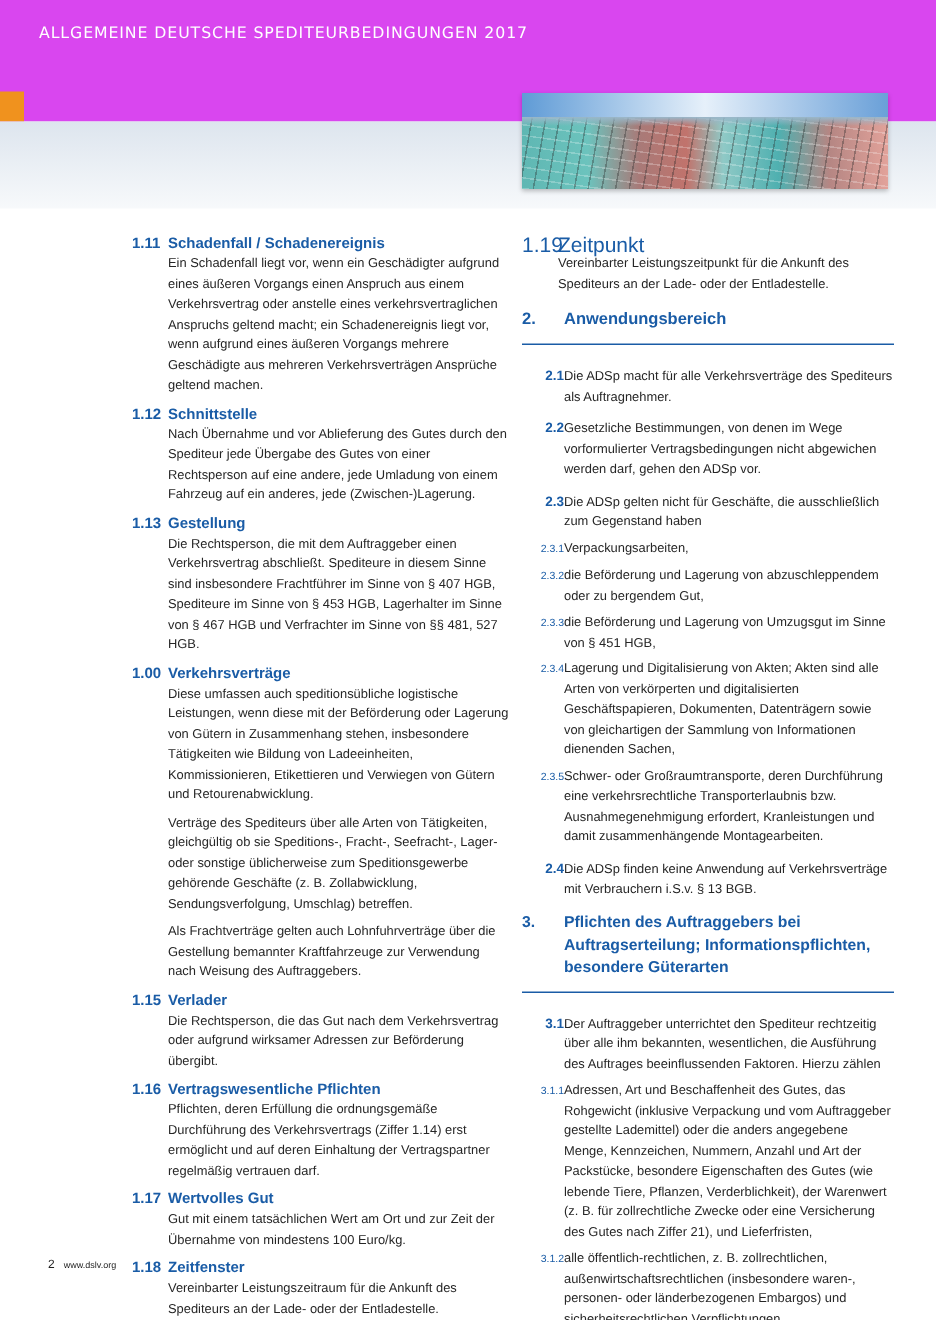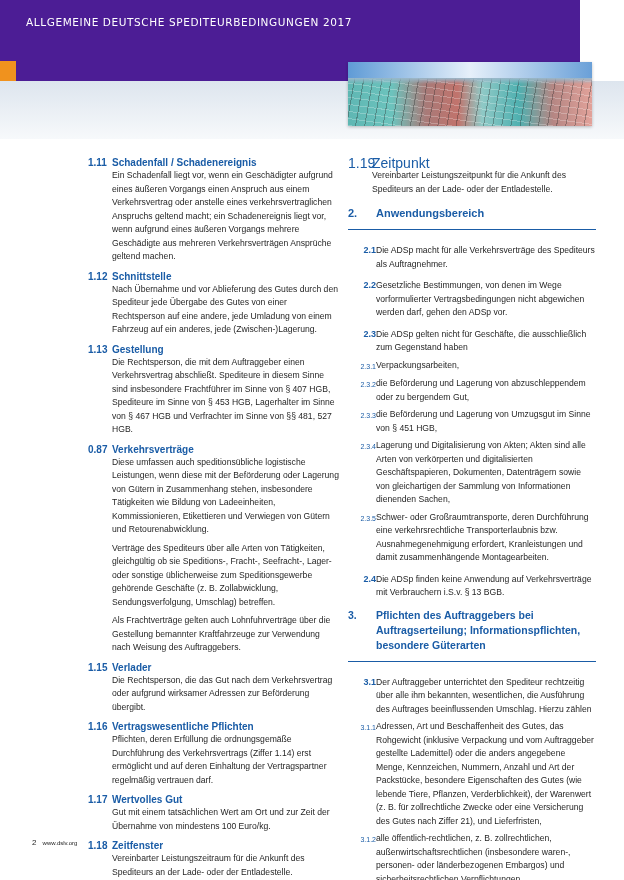--- a/index.html
+++ b/index.html
@@ -1,18 +1,18 @@
 <!DOCTYPE html>
 <html><head>
 <meta charset="utf-8">
 <style>
   html, body { margin:0; padding:0; }
   body { width:624px; height:880px; position:relative; background:#ffffff; overflow:hidden;
          font-family:"Liberation Sans", sans-serif; color:#1e1e1e; }
-  .header-band { position:absolute; left:0; top:0; width:580px; height:81px; background:#4c1d95; }
+  .header-band { position:absolute; left:0; top:0; width:624px; height:81px; background:#d946ef; }
   .header-title { position:absolute; left:26px; top:16px; font-size:10.5px; letter-spacing:0.6px;
                   color:#ffffff; font-family:"DejaVu Sans", sans-serif; font-weight:normal; }
   .orange-tab { position:absolute; left:0; top:61px; width:16px; height:20px; background:#f0921e; }
   .grey-band { position:absolute; left:0; top:81px; width:624px; height:58px;
                background:linear-gradient(#dde5ee, #f7f9fb); }
   .photo { position:absolute; left:348px; top:62px; width:244px; height:64px;
            background:
              repeating-linear-gradient(100deg, rgba(40,40,40,0.35) 0 1px, transparent 1px 9px),
              repeating-linear-gradient(8deg, rgba(255,255,255,0.25) 0 1px, transparent 1px 7px),
              linear-gradient(90deg, #5fb7b3 0%, #6cc3bd 18%, #a87a78 32%, #c1736c 45%, #8fc9c6 55%, #4fb0b0 70%, #b58683 84%, #e2a29a 100%);
@@ -86,21 +86,21 @@
     <div class="item-head">
         <span class="num">1.13</span>
         <span>Gestellung</span>
       </div>
     <div class="item-body">
         <p>Die Rechtsperson, die mit dem Auftraggeber einen Verkehrsvertrag abschließt. Spediteure in diesem Sinne sind insbesondere Frachtführer im Sinne von § 407 HGB, Spediteure im Sinne von § 453 HGB, Lagerhalter im Sinne von § 467 HGB und Verfrachter im Sinne von §§ 481, 527 HGB.</p>
       </div>
   </div>
   <div class="item">
     <div class="item-head">
-        <span class="num">0.87</span>
+        <span class="num">1.00</span>
         <span>Verkehrsverträge</span>
       </div>
     <div class="item-body">
       <p>Diese umfassen auch speditionsübliche logistische Leistungen, wenn diese mit der Beförderung oder Lagerung von Gütern in Zusammenhang stehen, insbesondere Tätigkeiten wie Bildung von Ladeeinheiten, Kommissionieren, Etikettieren und Verwiegen von Gütern und Retourenabwicklung.</p>
       <p>Verträge des Spediteurs über alle Arten von Tätigkeiten, gleichgültig ob sie Speditions-, Fracht-, Seefracht-, Lager- oder sonstige üblicherweise zum Speditionsgewerbe gehörende Geschäfte (z. B. Zollabwicklung, Sendungsverfolgung, Umschlag) betreffen.</p>
       <p>Als Frachtverträge gelten auch Lohnfuhrverträge über die Gestellung bemannter Kraftfahrzeuge zur Verwendung nach Weisung des Auftraggebers.</p>
     </div>
   </div>
   <div class="item">
     <div class="item-head">
@@ -189,21 +189,21 @@
       <span class="txt">Die ADSp finden keine Anwendung auf Verkehrsverträge mit Verbrauchern i.S.v. § 13 BGB.</span>
     </div>
 
   <div class="section" style="font-size:10.5px;">
     <span class="num">3.</span>
     <span>Pflichten des Auftraggebers bei Auftragserteilung; Informationspflichten, besondere Güterarten</span>
   </div>
 
   <div class="r-item" style="margin-bottom:4px">
       <span class="num">3.1</span>
-      <span class="txt">Der Auftraggeber unterrichtet den Spediteur rechtzeitig über alle ihm bekannten, wesentlichen, die Ausführung des Auftrages beeinflussenden Umschlag. Hierzu zählen</span>
+      <span class="txt">Der Auftraggeber unterrichtet den Spediteur rechtzeitig über alle ihm bekannten, wesentlichen, die Ausführung des Auftrages beeinflussenden Faktoren. Hierzu zählen</span>
     </div>
   <div class="r-item" style="margin-bottom:4px">
       <span class="num sub">3.1.1</span>
       <span class="txt">Adressen, Art und Beschaffenheit des Gutes, das Rohgewicht (inklusive Verpackung und vom Auftraggeber gestellte Lademittel) oder die anders angegebene Menge, Kennzeichen, Nummern, Anzahl und Art der Packstücke, besondere Eigenschaften des Gutes (wie lebende Tiere, Pflanzen, Verderblichkeit), der Warenwert (z. B. für zollrechtliche Zwecke oder eine Versicherung des Gutes nach Ziffer 21), und Lieferfristen,</span>
     </div>
   <div class="r-item">
       <span class="num sub">3.1.2</span>
       <span class="txt">alle öffentlich-rechtlichen, z. B. zollrechtlichen, außenwirtschaftsrechtlichen (insbesondere waren-, personen- oder länderbezogenen Embargos) und sicherheitsrechtlichen Verpflichtungen,</span>
     </div>
 </div>

